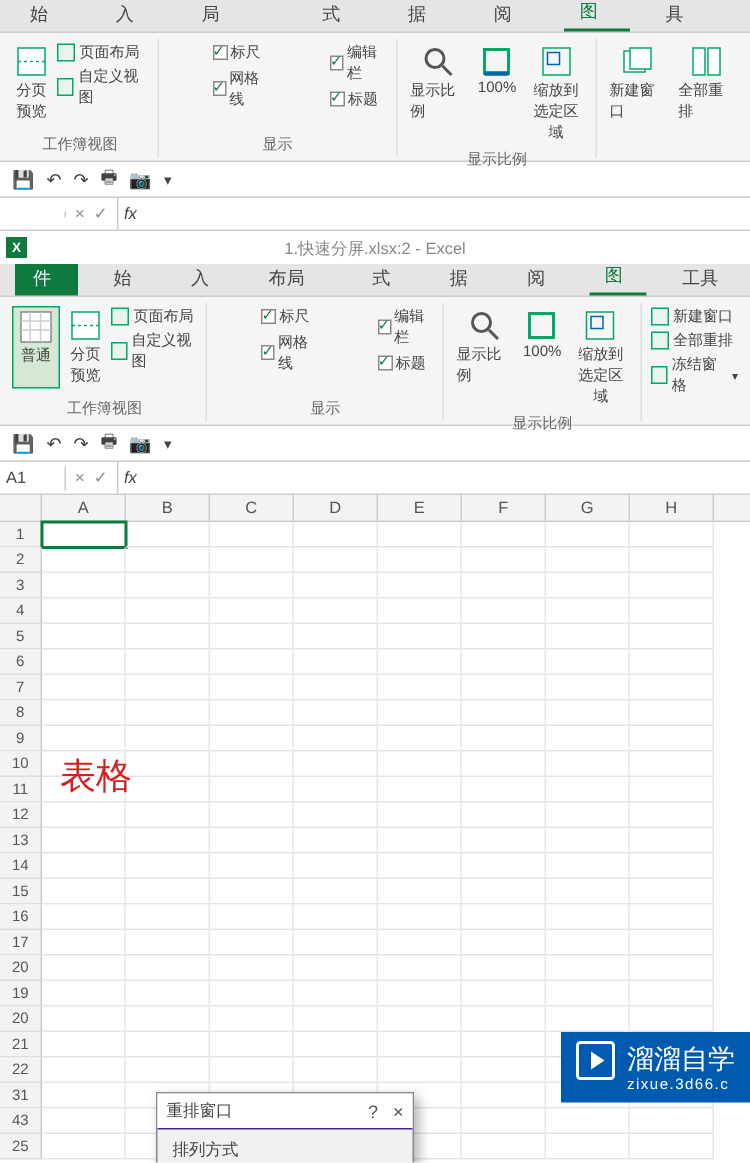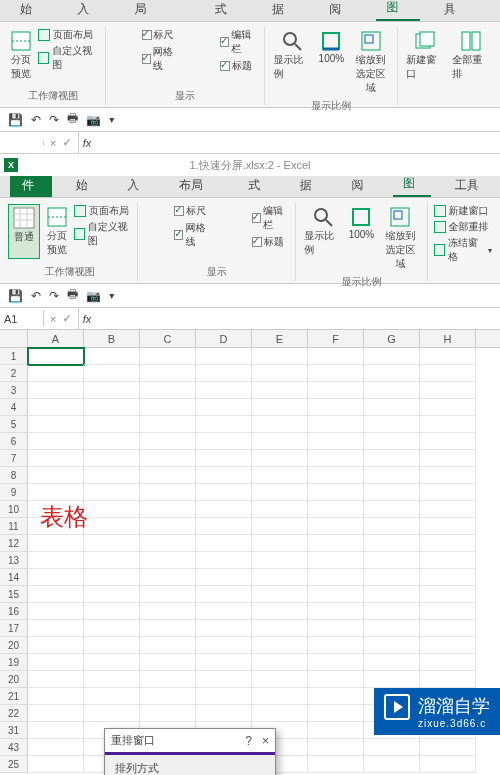--- a/index.html
+++ b/index.html
@@ -43,21 +43,21 @@
   .col-h { width:56px; border-right:1px solid #ccc; text-align:center; font-size:11px; line-height:18px; color:#555;}
   .rows { }
   .row { display:flex; height:17px; }
   .row-h { width:28px; border-right:1px solid #ccc; border-bottom:1px solid #ddd; text-align:center; font-size:10px; line-height:17px; background:#f3f3f3; color:#555;}
   .cell { width:56px; border-right:1px solid #e5e5e5; border-bottom:1px solid #e5e5e5; font-size:11px; line-height:17px; }
   .cell.active { outline:2px solid #0f7a3e; outline-offset:-1px; }
 
   .red-label { position:absolute; left:40px; top: calc(18px + 17px*9 ); color:#d62020; font-size:24px; font-weight:400; }
 
   .dialog { position:absolute; left:104px; top: 398px; width:172px; background:#f0f0f0; border:1px solid #888; box-shadow:3px 3px 8px rgba(0,0,0,.3); font-size:11px; }
-  .dlg-title { display:flex; justify-content:space-between; align-items:center; padding:4px 6px; background:#fff; border-bottom:3px solid #4c1d95;}
+  .dlg-title { display:flex; justify-content:space-between; align-items:center; padding:4px 6px; background:#fff; border-bottom:1px solid #4c1d95;}
   .dlg-title .tbtns { display:flex; gap:10px; font-size:12px; color:#555;}
   .dlg-body { padding:6px 10px 10px 10px; }
   .dlg-body .section-label { margin-bottom:4px; }
 
   .watermark { position:absolute; right:0; bottom:40px; background:#005ab0; color:#fff; display:flex; align-items:flex-start; padding:6px 10px; gap:8px; font-size:18px;}
   .watermark .play { width:26px; height:26px; border:2px solid #fff; border-radius:3px; display:flex; align-items:center; justify-content:center;}
   .watermark .play::after { content:""; border-left:9px solid #fff; border-top:6px solid transparent; border-bottom:6px solid transparent; margin-left:3px;}
   .watermark small { font-size:10px; display:block; letter-spacing:1px;}
 
   svg.icon { width:22px; height:22px; }

